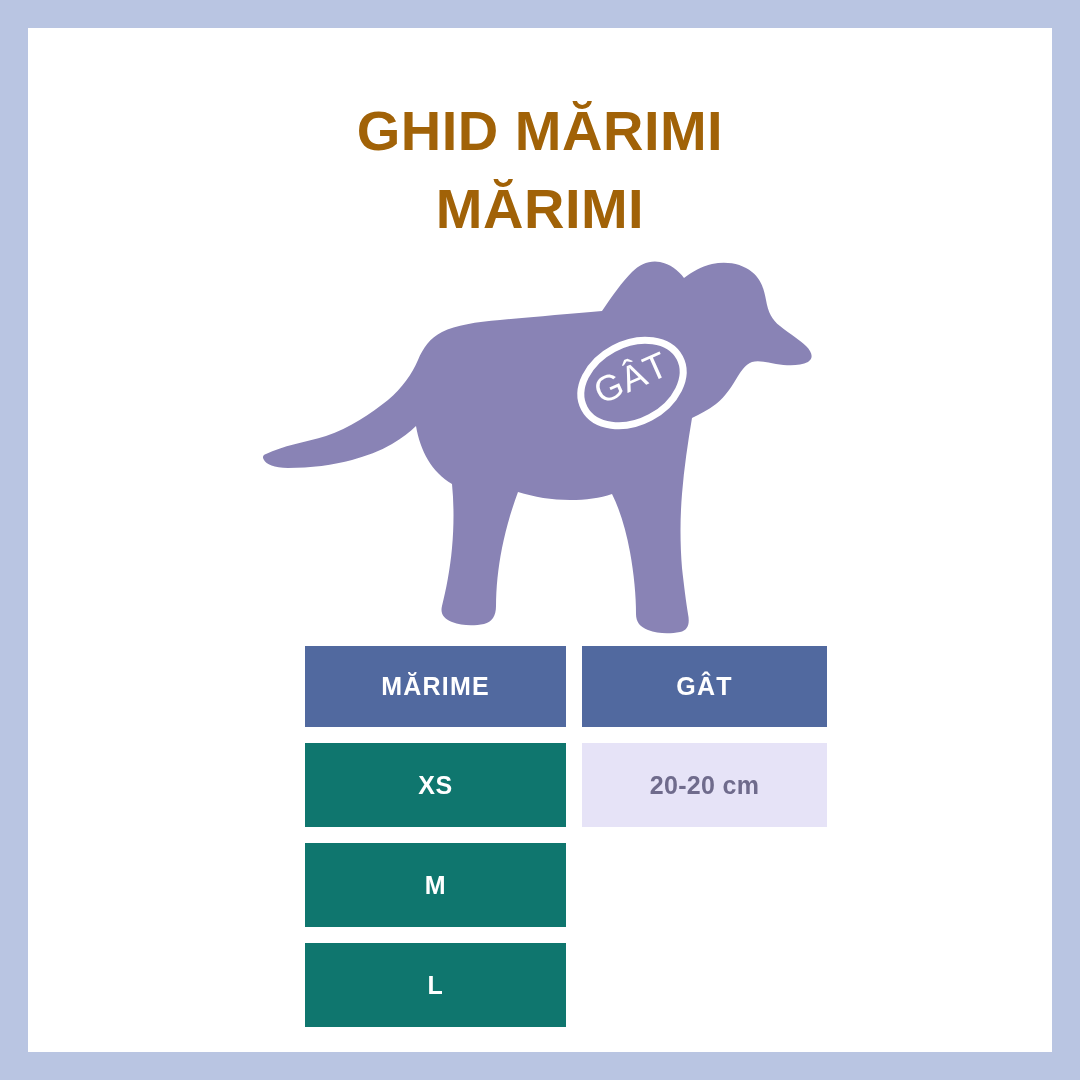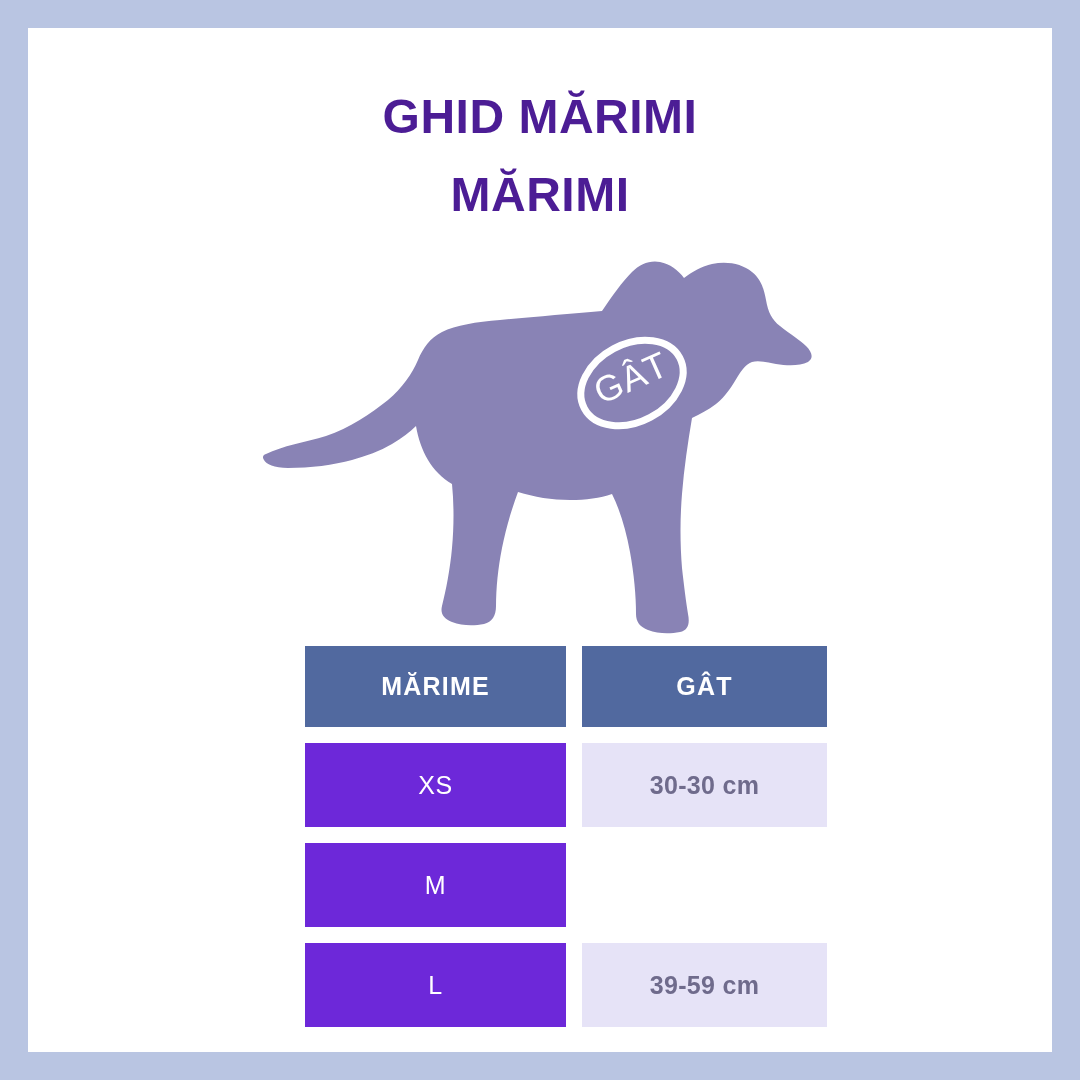--- a/index.html
+++ b/index.html
@@ -25,27 +25,27 @@
     left: 28px;
     top: 28px;
     width: 1024px;
     height: 1024px;
     background: #ffffff;
     overflow: hidden;
   }
   #title {
     position: absolute;
     left: 0;
-    top: 50px;
+    top: 64px;
     width: 1024px;
     text-align: center;
-    color: #4c1d95;
+    color: #a16207;
     font-family: "Liberation Sans", sans-serif;
     font-weight: bold;
-    font-size: 48px;
+    font-size: 56px;
     line-height: 78px;
     letter-spacing: 0.5px;
   }
   #title .line {
     display: block;
   }
   #dog-wrap {
     position: absolute;
     left: 0px;
     top: 228px;
@@ -79,24 +79,24 @@
   .header-row .cell {
     height: 81px;
     background: #51699f;
     color: #ffffff;
     font-weight: bold;
     font-size: 25px;
     letter-spacing: 1.2px;
   }
   .body-row .col-size {
     height: 84px;
-    background: #6d28d9;
+    background: #0f766e;
     color: #ffffff;
     font-size: 25px;
-    font-weight: normal;
+    font-weight: bold;
     letter-spacing: 0.5px;
   }
   .body-row .col-neck {
     height: 84px;
     background: #e6e3f7;
     color: #6f6b8c;
     font-size: 25px;
     font-weight: bold;
     letter-spacing: 0.3px;
   }
@@ -175,28 +175,27 @@
 
     <div id="table">
 
       <div class="trow header-row">
         <div class="cell col-size">MĂRIME</div>
         <div class="cell col-neck">GÂT</div>
       </div>
 
       <div class="trow body-row">
         <div class="cell col-size">XS</div>
-        <div class="cell col-neck">30-30 cm</div>
+        <div class="cell col-neck">20-20 cm</div>
       </div>
 
       <div class="trow body-row">
         <div class="cell col-size">M</div>
       </div>
 
       <div class="trow body-row">
         <div class="cell col-size">L</div>
-        <div class="cell col-neck">39-59 cm</div>
       </div>
 
     </div>
 
   </div>
 </div>
 
 </body></html>

